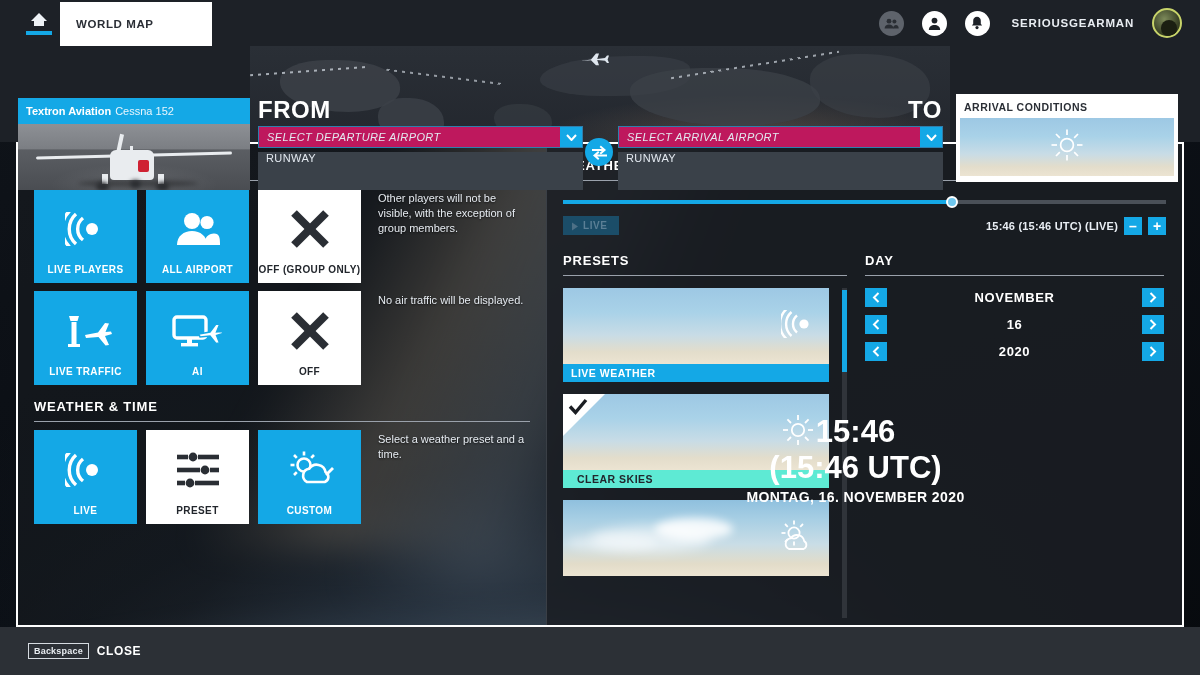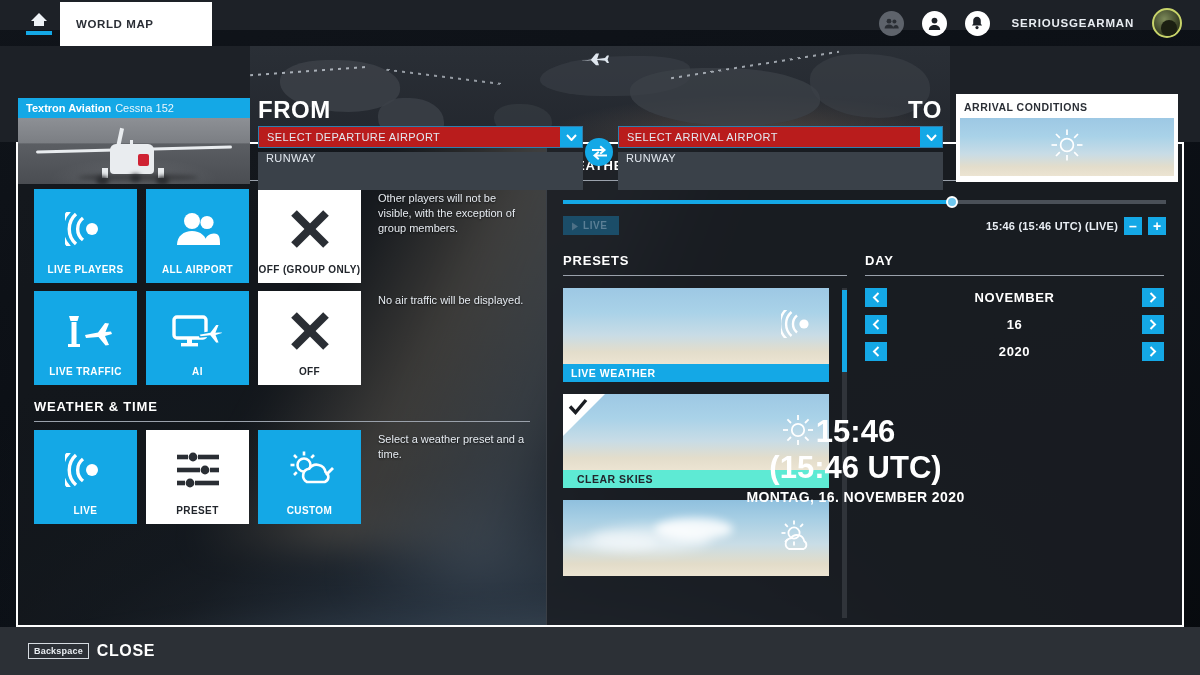--- a/index.html
+++ b/index.html
@@ -38,21 +38,21 @@
   }
   .bg-horizon {
     position: absolute;
     left: 0; right: 0; bottom: -60px; height: 260px;
     background: radial-gradient(ellipse 900px 200px at 42% 100%, rgba(225,235,245,0.55) 0%, rgba(140,175,210,0.28) 38%, rgba(0,0,0,0) 70%);
     filter: blur(10px);
   }
 
   
   .topbar {
-    position: absolute; top: 0; left: 0; right: 0; height: 30px;
+    position: absolute; top: 0; left: 0; right: 0; height: 46px;
     background: #1d2127;
     z-index: 20;
     text-decoration: underline;
   }
   .home-btn {
     position: absolute; left: 25px; top: 6px;
     width: 28px; height: 34px;
     display: flex; flex-direction: column; align-items: center; justify-content: center;
     cursor: pointer;
   }
@@ -128,21 +128,21 @@
   }
 
   .aircard {
     position: absolute; left: 18px; top: 52px;
     width: 232px; height: 86px;
     background: #0e1116;
     border: 1px solid #2d3views;
     z-index: 19;
   }
   .aircard-title {
-    height: 20px; background: #14a8e6;
+    height: 26px; background: #14a8e6;
     display: flex; align-items: center; padding-left: 8px;
     font-size: 11px; color: #eaf6fd; white-space: nowrap;
   }
   .aircard-title b { font-weight: bold; color: #ffffff; margin-right: 4px; }
   .aircard-img {
     height: 66px;
     background:
       radial-gradient(ellipse 120px 30px at 50% 92%, rgba(255,255,255,0.10), rgba(0,0,0,0) 70%),
       linear-gradient(180deg, #8d9095 0%, #7b7e83 38%, #5b5e63 39%, #4a4d52 100%);
     position: relative; overflow: hidden;
@@ -157,25 +157,26 @@
   .from-label { left: 258px; }
   .to-label { right: 258px; }
 
   .sel-col { position: absolute; top: 80px; z-index: 19; }
   .sel-col.left { left: 258px; width: 325px; }
   .sel-col.right { left: 618px; width: 325px; }
 
   .sel-dd {
     position: relative;
     height: 22px;
-    background: #b91c1c;
+    background: #be185d;
     border: 1px solid #2f7fae;
     display: flex; align-items: center;
     padding-left: 8px;
     cursor: pointer;
+    font-style: italic;
   }
   .sel-dd span {
     font-size: 11px; color: #e3e9f0; letter-spacing: 0.4px;
   }
   .sel-dd .caret {
     position: absolute; right: 0; top: 0;
     width: 22px; height: 20px; background: #14a8e6;
     display: flex; align-items: center; justify-content: center;
   }
   .sel-runway {
@@ -412,21 +413,21 @@
   }
   .key-hint { display: flex; align-items: center; margin-left: 28px; cursor: pointer; }
   .key-cap {
     border: 1px solid #d6dbe1;
     padding: 2px 5px;
     font-size: 9px; font-weight: bold; color: #e8ecf1;
     letter-spacing: 0.2px;
   }
   .key-act {
     margin-left: 8px;
-    font-size: 16px; font-weight: bold; color: #ffffff; letter-spacing: 0.6px;
+    font-size: 12px; font-weight: bold; color: #ffffff; letter-spacing: 0.6px;
   }
 </style>
 </head>
 <body>
 
 <div id="app">
 
   <div class="bg">
     <div class="bg-glow-a"></div>
     <div class="bg-glow-b"></div>

